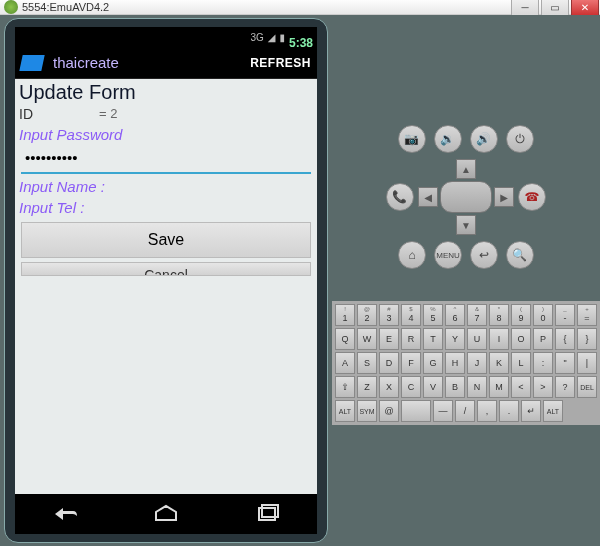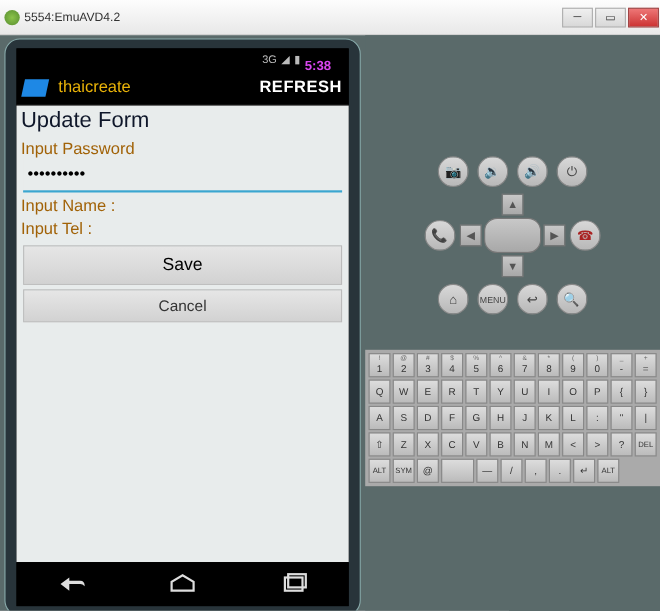--- a/index.html
+++ b/index.html
@@ -1,57 +1,57 @@
 <!DOCTYPE html>
 <html><head>
 <meta charset="utf-8">
 <style>
   * { box-sizing: border-box; margin: 0; padding: 0; }
   body { background: #fff; font-family: Arial, sans-serif; width: 600px; height: 555px; overflow: hidden; }
   
   
-  .winbar { height: 32px; background: linear-gradient(#fdfdfd,#e8e8e8); border-bottom: 1px solid #ccc; display: flex; align-items: center; font-size: 11px; color: #333; }
+  .winbar { height: 15px; background: linear-gradient(#fdfdfd,#e8e8e8); border-bottom: 1px solid #ccc; display: flex; align-items: center; font-size: 11px; color: #333; }
   .winbar .emuicon { width: 14px; height: 14px; border-radius: 50%; background: radial-gradient(circle,#8bc34a,#558b2f); margin: 0 4px; }
   .winbar .title { flex: 1; }
   .winbar .btn { width: 28px; height: 18px; margin: 0 1px; display: flex; align-items: center; justify-content: center; font-size: 10px; }
   .winbar .min { background: linear-gradient(#f0f0f0,#d8d8d8); border: 1px solid #aaa; color:#333;}
   .winbar .max { background: linear-gradient(#f0f0f0,#d8d8d8); border: 1px solid #aaa; color:#333;}
   .winbar .close { background: linear-gradient(#e77,#c33); border: 1px solid #933; color: #fff; }
   
   
   .emu { display: flex; height: 531px; background: #5a6a6a; }
   
   
   .phone { width: 328px; height: 525px; margin: 3px 4px; background: #28343a; border-radius: 14px; border: 1px solid #8aa; padding: 8px 10px; display: flex; flex-direction: column; }
   .screen { background: #000; flex: 1; display: flex; flex-direction: column; }
   
   
-  .status { height: 20px; background: #000; display: flex; justify-content: flex-end; align-items: center; gap: 4px; padding: 0 16px; font-size: 12px; }
+  .status { height: 20px; background: #000; display: flex; justify-content: flex-end; align-items: center; gap: 4px; padding: 0 4px; font-size: 12px; }
   .status .sig { color: #bbb; font-size: 10px; }
-  .status .time { color: #d946ef; font-weight: bold; margin-top: 12px; }
+  .status .time { color: #86efac; font-weight: bold; margin-top: 12px; }
   
   
   .appheader { height: 32px; background: #000; display: flex; align-items: center; padding: 0 6px; border-bottom: 1px solid #222; }
   .logo { width: 22px; height: 16px; background: #1e88e5; transform: skewX(-12deg); margin-right: 10px; }
-  .apptitle { flex: 1; color: #eab308; font-size: 15px; }
-  .refresh { color: #fff; font-size: 15px; font-weight: bold; letter-spacing: 0.5px; }
+  .apptitle { flex: 1; color: #c4b5fd; font-size: 15px; }
+  .refresh { color: #fff; font-size: 12px; font-weight: bold; letter-spacing: 0.5px; }
   
   
   .form { flex: 1; background: #e8ecec; display: flex; flex-direction: column; overflow: hidden; }
   .ftitle { font-size: 20px; color: #0f172a; padding: 2px 4px; }
   .row { display: flex; font-size: 14px; color: #333; padding: 0 4px; }
   .row .k { width: 80px; }
   .row .eq { margin-right: 6px; color: #666; font-size: 13px; }
-  .lbl { font-size: 15px; color: #a16207; padding: 4px 4px 0 4px; }
+  .lbl { font-size: 15px; color: #8b5cf6; padding: 4px 4px 0 4px; font-style: italic; }
   .inputwrap { padding: 0 6px; }
   .txt { width: 100%; border: none; border-bottom: 2px solid #3aa6d0; background: #e8ecec; font-size: 15px; padding: 6px 4px; outline: none; color: #000; }
   .txtplain { width: 100%; border: none; background: #e8ecec; font-size: 15px; padding: 4px 6px; color: #000; }
   .buttons { padding: 6px; }
   .savebtn { width: 100%; background: linear-gradient(#e6e6e6,#d2d2d2); border: 1px solid #bbb; padding: 8px; font-size: 16px; color: #000; }
-  .cancelbtn { width: 100%; background: linear-gradient(#e6e6e6,#d2d2d2); border: 1px solid #bbb; padding: 4px; font-size: 14px; color: #333; margin-top: 4px; overflow: hidden; height: 30px; }
+  .cancelbtn { width: 100%; background: linear-gradient(#e6e6e6,#d2d2d2); border: 1px solid #bbb; padding: 4px; font-size: 14px; color: #333; margin-top: 4px; overflow: hidden; height: 14px; }
   
   
   .navbar { height: 40px; background: #000; display: flex; align-items: center; justify-content: space-around; }
   .navbtn { width: 28px; height: 20px; position: relative; }
   .nav-back svg, .nav-home svg, .nav-recent svg { stroke: #ddd; fill: none; stroke-width: 2; }
   
   
   .right { flex: 1; display: flex; flex-direction: column; align-items: center; background: #5a6a6a; }
   
   
@@ -98,20 +98,24 @@
       </div>
 
       <div class="appheader">
         <div class="logo"></div>
         <div class="apptitle">thaicreate</div>
         <div class="refresh">REFRESH</div>
       </div>
 
       <div class="form">
         <div class="ftitle">Update Form</div>
+        <div class="row">
+          <span class="k">ID</span>
+          <span class="eq">= 2</span>
+        </div>
         <div class="lbl">Input Password</div>
         <div class="inputwrap">
             <div class="txt">••••••••••</div>
           </div>
         <div class="lbl">Input Name :</div>
         <div class="lbl">Input Tel :</div>
         <div class="buttons">
           <button class="savebtn">Save</button>
           <button class="cancelbtn">Cancel</button>
         </div>

